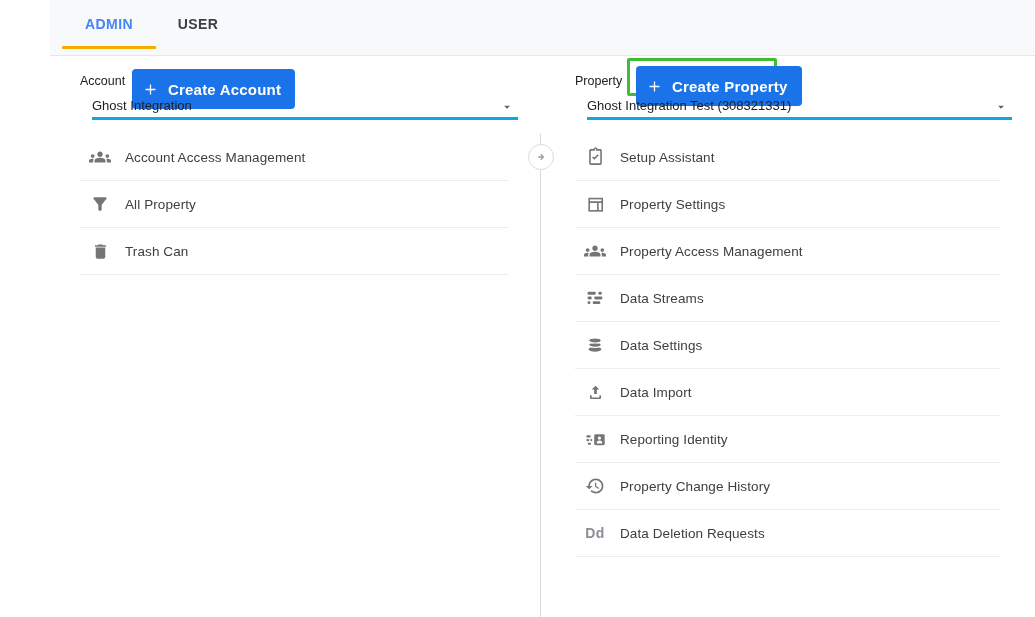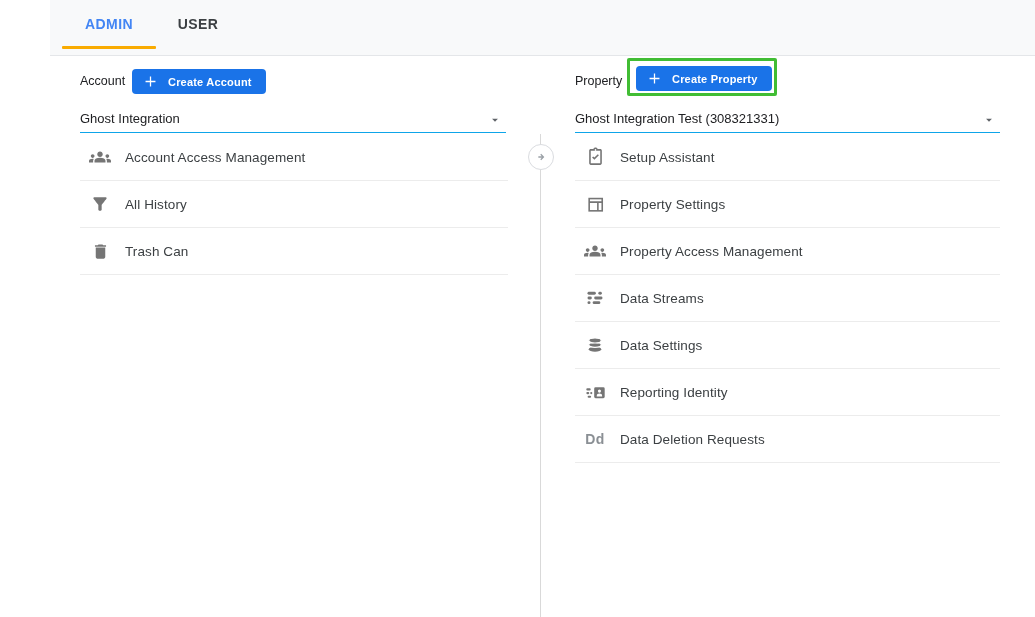--- a/index.html
+++ b/index.html
@@ -12,30 +12,30 @@
   .tab { position:absolute; top:0; height:48px; display:flex; align-items:center;
     justify-content:center; font-size:14px; font-weight:700; letter-spacing:.4px;
     cursor:pointer; }
   .tab-admin { left:12px; width:94px; color:#4285f4; }
   .tab-user  { left:106px; width:84px; color:#3c4043; }
   .tab-underline { position:absolute; left:12px; top:46px; width:94px; height:3px;
     background:#f9ab00; border-radius:1px; }
 
   
   .col-label { position:absolute; top:74px; font-size:12.5px; color:#202124; }
-  .create-btn { position:absolute; height:25px; background:#1a73e8; color:#fff;
-    border:none; border-radius:4px; font-family:inherit; font-size:11px;
+  .create-btn { position:absolute; height:40px; background:#1a73e8; color:#fff;
+    border:none; border-radius:4px; font-family:inherit; font-size:15px;
     font-weight:700; letter-spacing:.2px; display:flex; align-items:center;
     gap:9px; padding:0 14px 0 10px; cursor:pointer; }
   .highlight-box { position:absolute; left:627px; top:58px; width:150px; height:38px;
     border:3px solid #41bd34; border-radius:2px; }
 
   
-  .selector { position:absolute; top:108px; height:25px; border-bottom:1px solid #0ea5e9;
-    cursor:pointer; }
+  .selector { position:absolute; top:95px; height:25px; border-bottom:3px solid #0ea5e9;
+    cursor:pointer;margin-left:12px; }
   .selector span { position:absolute; left:0; top:3px; font-size:13px; color:#202124; }
   .selector svg { position:absolute; right:4px; top:5px; }
 
   
   .menu-list { position:absolute; top:134px; }
   .menu-item { height:47px; display:flex; align-items:center;
     border-bottom:1px solid #ececec; cursor:pointer; }
   .menu-item .ic { width:22px; height:22px; margin-left:9px; flex:0 0 22px;
     display:flex; align-items:center; justify-content:center; }
   .menu-item .lbl { margin-left:14px; font-size:13.5px; color:#3c4043; letter-spacing:.1px; }
@@ -109,21 +109,21 @@
       </span>
     <span class="lbl">Account Access Management</span>
   </div>
 
   <div class="menu-item">
     <span class="ic">
       <svg width="20" height="20" viewBox="0 0 24 24" fill="#757575">
         <path d="M4.25 5.61C6.27 8.2 10 13 10 13v6c0 .55.45 1 1 1h2c.55 0 1-.45 1-1v-6s3.73-4.8 5.75-7.39c.51-.66.04-1.61-.79-1.61H5.04c-.83 0-1.3.95-.79 1.61z"></path>
       </svg>
       </span>
-    <span class="lbl">All History</span>
+    <span class="lbl">All Property</span>
   </div>
 
 
   <div class="menu-item">
     <span class="ic">
       <svg width="19" height="19" viewBox="0 0 24 24" fill="#757575">
         <path d="M6 19c0 1.1.9 2 2 2h8c1.1 0 2-.9 2-2V7H6v12zM19 4h-3.5l-1-1h-5l-1 1H5v2h14V4z"></path>
       </svg>
       </span>
     <span class="lbl">Trash Can</span>
@@ -179,37 +179,54 @@
     <span class="ic">
       <svg width="20" height="20" viewBox="0 0 24 24">
         <ellipse cx="12" cy="17" rx="7.5" ry="3" fill="#757575"></ellipse>
         <ellipse cx="12" cy="11.8" rx="7.5" ry="3" fill="#757575" stroke="#fff" stroke-width="1.4"></ellipse>
         <ellipse cx="12" cy="6.6" rx="7.5" ry="3" fill="#757575" stroke="#fff" stroke-width="1.4"></ellipse>
       </svg>
       </span>
     <span class="lbl">Data Settings</span>
   </div>
 
+  <div class="menu-item">
+    <span class="ic">
+      <svg width="19" height="19" viewBox="0 0 24 24" fill="#757575">
+        <path d="M12 3.5l-4.8 4.8h3.1V14h3.4V8.3h3.1z"></path>
+        <path d="M5 15.5v3.2c0 .9.7 1.6 1.6 1.6h10.8c.9 0 1.6-.7 1.6-1.6v-3.2h-2.1v2.7H7.1v-2.7z"></path>
+      </svg>
+      </span>
+    <span class="lbl">Data Import</span>
+  </div>
 
   <div class="menu-item">
     <span class="ic">
       <svg width="21" height="21" viewBox="0 0 24 24" fill="#757575">
         <rect x="1.5" y="7.2" width="5" height="2.5" rx="1.2"></rect>
         <rect x="1.5" y="11.4" width="3.4" height="2.5" rx="1.2"></rect>
         <rect x="5.9" y="11.4" width="2.5" height="2.5" rx="1.2"></rect>
         <rect x="3" y="15.6" width="4" height="2.5" rx="1.2"></rect>
         <rect x="10.5" y="6" width="12" height="12.5" rx="1.6"></rect>
         <circle cx="16.5" cy="10.4" r="1.8" fill="#fff"></circle>
         <path d="M13.4 15.9c0-1.7 1.4-2.7 3.1-2.7s3.1 1 3.1 2.7v.6h-6.2z" fill="#fff"></path>
       </svg>
       </span>
     <span class="lbl">Reporting Identity</span>
   </div>
 
 
+  <div class="menu-item">
+    <span class="ic">
+      <svg width="20" height="20" viewBox="0 0 24 24" fill="#757575">
+        <path d="M13 3c-4.97 0-9 4.03-9 9H1l3.89 3.89.07.14L9 12H6c0-3.87 3.13-7 7-7s7 3.13 7 7-3.13 7-7 7c-1.93 0-3.68-.79-4.94-2.06l-1.42 1.42C8.27 19.99 10.51 21 13 21c4.97 0 9-4.03 9-9s-4.03-9-9-9zm-1 5v5l4.28 2.54.72-1.21-3.5-2.08V8H12z"></path>
+      </svg>
+      </span>
+    <span class="lbl">Property Change History</span>
+  </div>
 
   <div class="menu-item">
     <span class="ic">
       <span class="dd-glyph">Dd</span>
       </span>
     <span class="lbl">Data Deletion Requests</span>
   </div>
 </div>
 
 </body></html>

